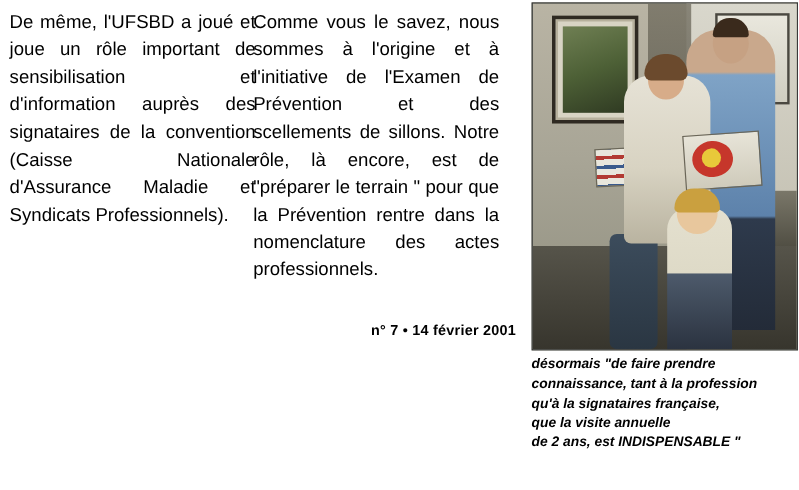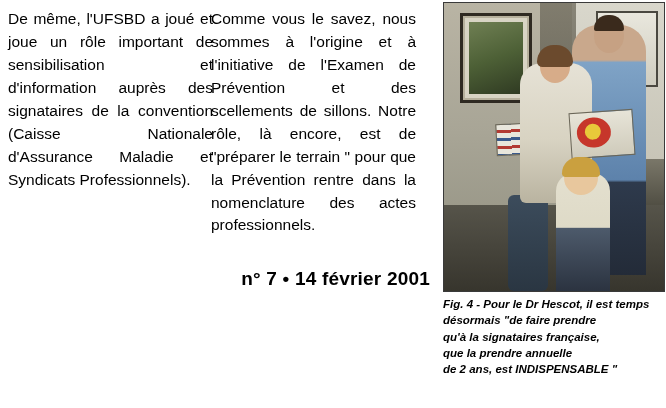--- a/index.html
+++ b/index.html
@@ -39,21 +39,21 @@
   #col-middle {
     left: 211px;
     width: 205px;
   }
   .issue-line {
     position: absolute;
     left: 225px;
     top: 268px;
     width: 205px;
     text-align: right;
-    font-size: 19px;
+    font-size: 12px;
     font-weight: bold;
     letter-spacing: 0.2px;
   }
   .figure {
     position: absolute;
     left: 440px;
     top: 0px;
     width: 226px;
     height: 408px;
   }
@@ -268,21 +268,21 @@
       <div class="ph-box">
         <div class="ph-box-red"></div>
         <div class="ph-box-yellow"></div>
       </div>
       <div class="ph-child"></div>
       <div class="ph-child-head"></div>
       <div class="ph-child-hair"></div>
     </div>
 
     <div class="caption">
-      <p>Fig. 4 - Pour le Dr Hescot, il est temps</p>
       <p>désormais "de faire prendre</p>
+      <p>connaissance, tant à la profession</p>
       <p>qu'à la signataires française,</p>
-      <p>que la prendre annuelle</p>
+      <p>que la visite annuelle</p>
       <p>de 2 ans, est INDISPENSABLE "</p>
     </div>
 
   </div>
 </div>
 
 </body></html>

